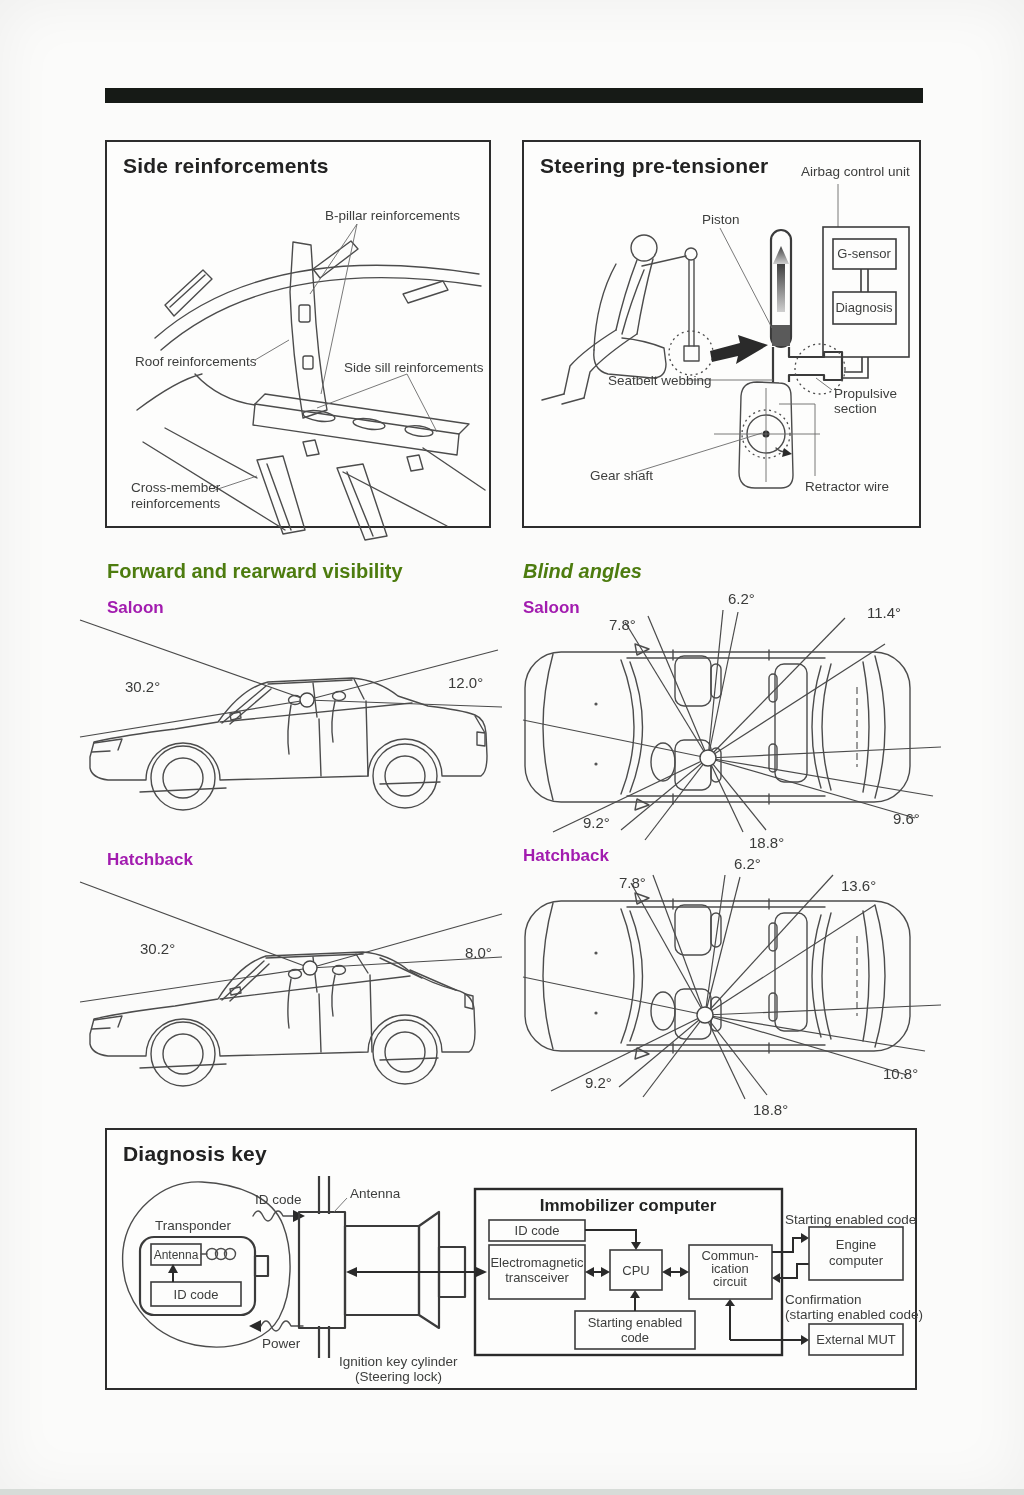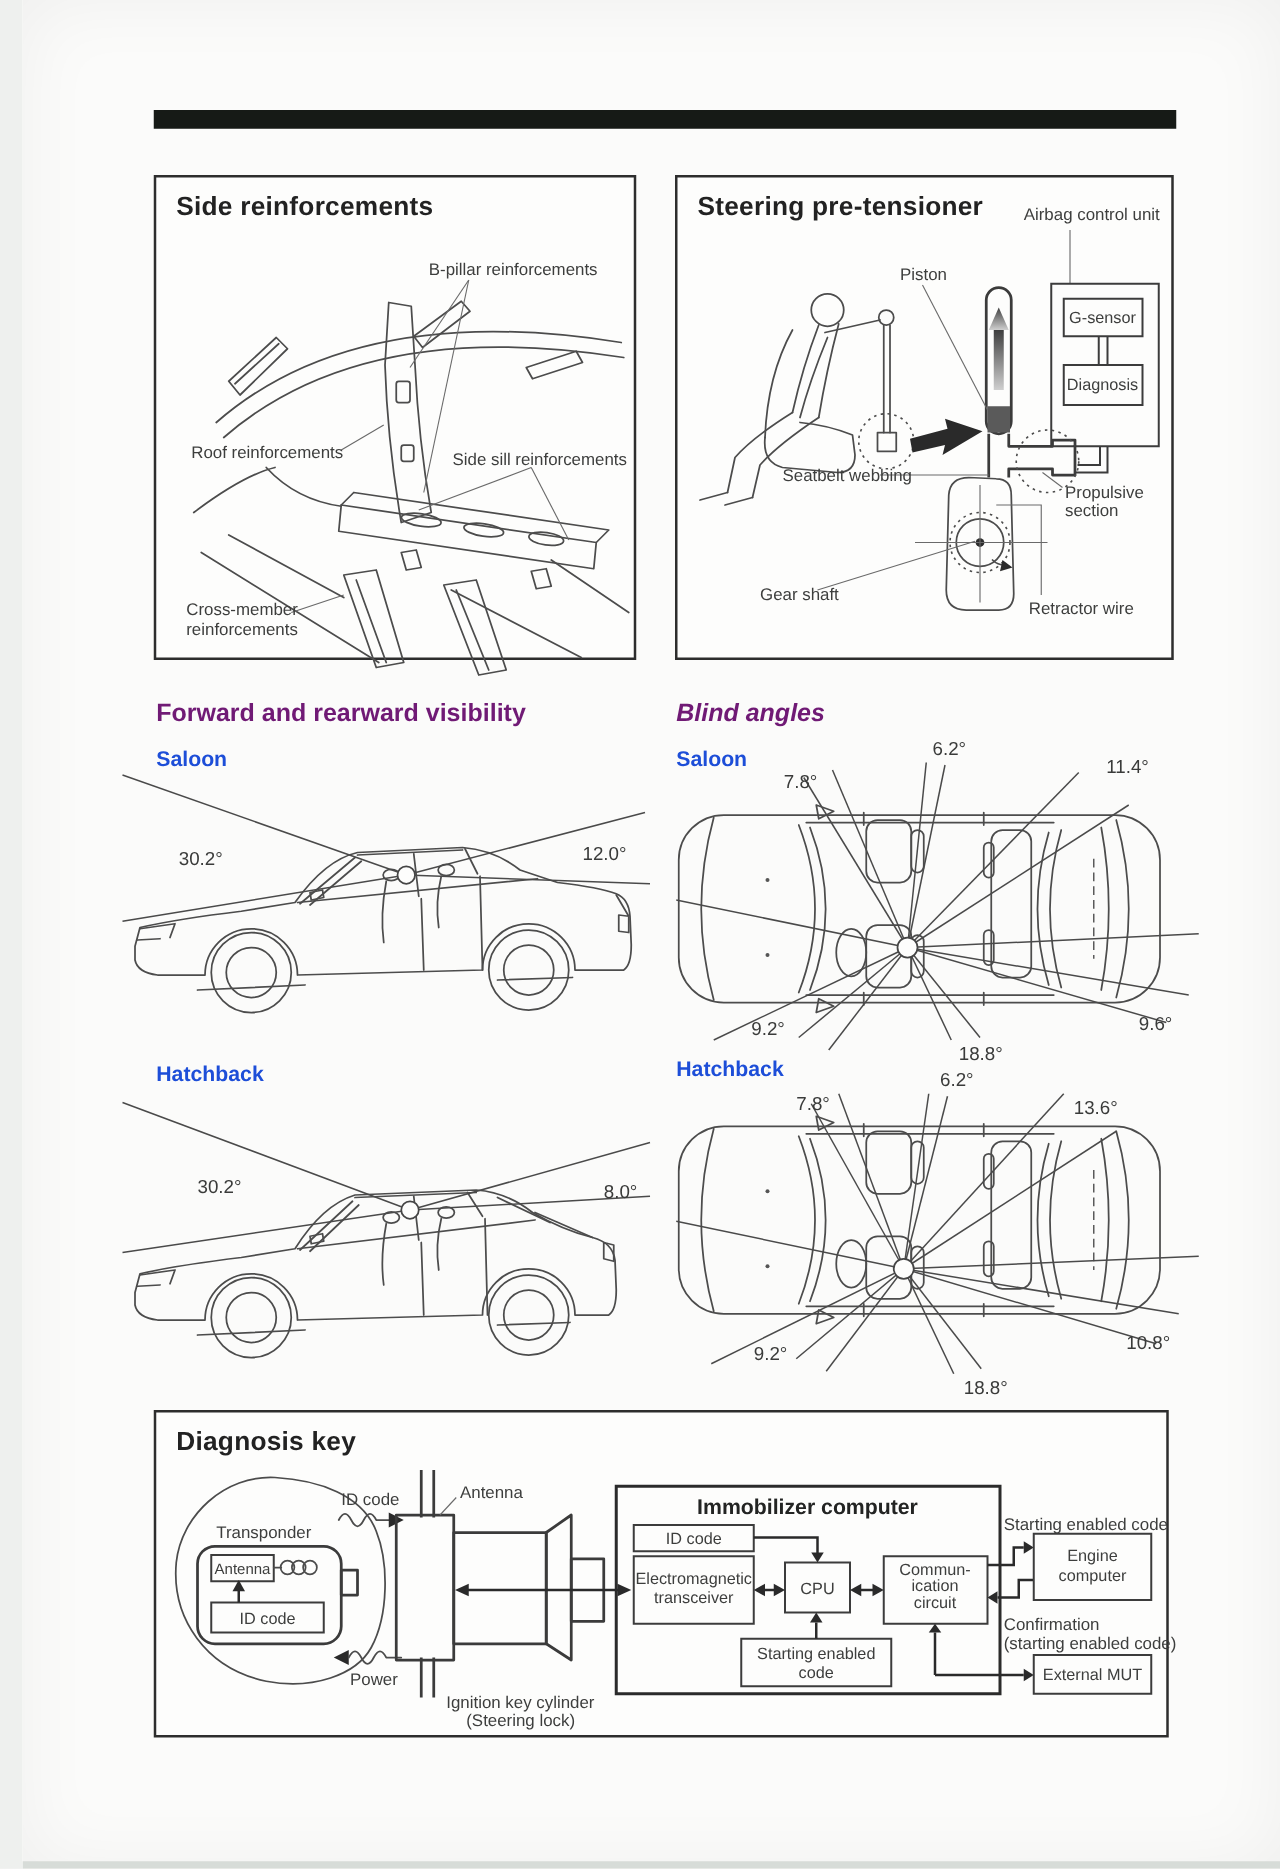--- a/index.html
+++ b/index.html
@@ -1,27 +1,27 @@
 <!DOCTYPE html>
 <html><head>
 <meta charset="utf-8">
 <style>
   html,body{margin:0;padding:0;}
   body{width:1024px;height:1495px;position:relative;background:#eef0ee;
        font-family:"Liberation Sans","DejaVu Sans",sans-serif;}
-  .page{position:absolute;inset:0;background:#fbfbfa;box-shadow:inset 0 0 60px rgba(0,0,0,0.05);overflow:hidden;margin-left:18px;}
+  .page{position:absolute;inset:0;background:#fbfbfa;box-shadow:inset 0 0 60px rgba(0,0,0,0.05);overflow:hidden;}
   .scan-edge{position:absolute;left:0;right:0;bottom:0;height:6px;background:#d7dcd8;}
   .top-rule{position:absolute;left:105px;top:88px;width:818px;height:15px;background:#161a16;}
   .panel{position:absolute;border:2px solid #2d2d2d;background:#fdfdfc;}
   #panel-side{left:105px;top:140px;width:382px;height:384px;}
   #panel-seatbelt{left:522px;top:140px;width:395px;height:384px;}
   #panel-ignition{left:105px;top:1128px;width:808px;height:258px;}
   .panel-title{position:absolute;left:16px;top:12px;font-size:21px;font-weight:bold;color:#222;letter-spacing:0.2px;}
-  .section-title{position:absolute;font-size:20px;font-weight:bold;color:#701a75;}
-  .sub-title{position:absolute;font-size:17px;font-weight:bold;color:#1d4ed8;}
+  .section-title{position:absolute;font-size:20px;font-weight:bold;color:#4d7c0f;}
+  .sub-title{position:absolute;font-size:17px;font-weight:bold;color:#a21caf;}
   .dsvg{position:absolute;}
   svg{overflow:visible;}
   svg .ln{stroke:#4c4c4c;stroke-width:1.4;fill:none;stroke-linecap:round;stroke-linejoin:round;}
   svg .ln2{stroke:#3b3b3b;stroke-width:2.2;fill:none;stroke-linejoin:round;}
   svg .thin{stroke:#6a6a6a;stroke-width:0.9;fill:none;}
   svg .sight{stroke:#4a4a4a;stroke-width:1.2;fill:none;}
   svg .boxln{stroke:#3c3c3c;stroke-width:1.6;fill:none;}
   svg .arr{fill:#2a2a2a;}
   svg .aln{stroke:#2a2a2a;stroke-width:2;fill:none;}
   svg text{fill:#3d3e3d;}

